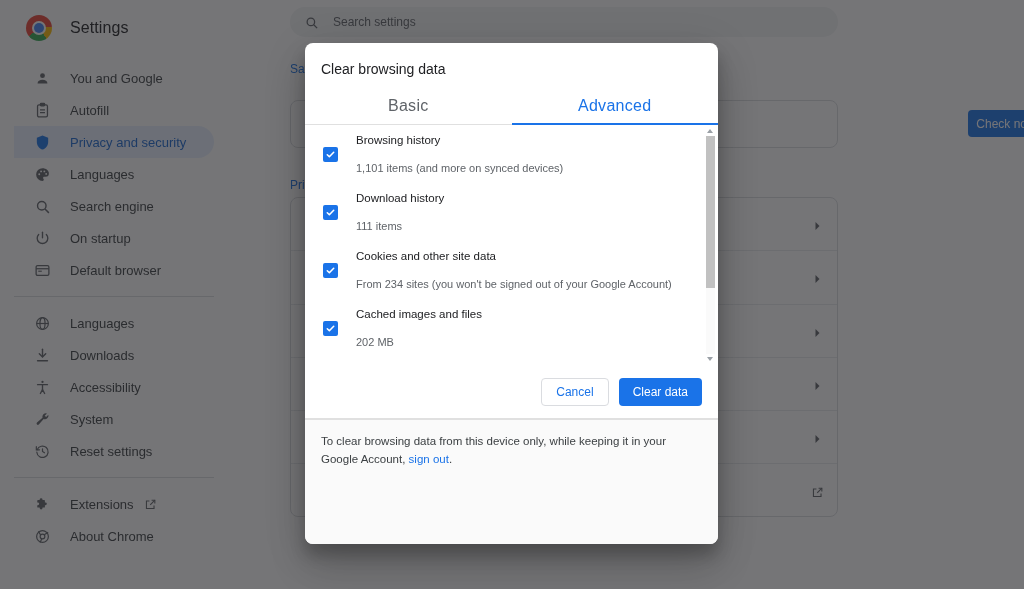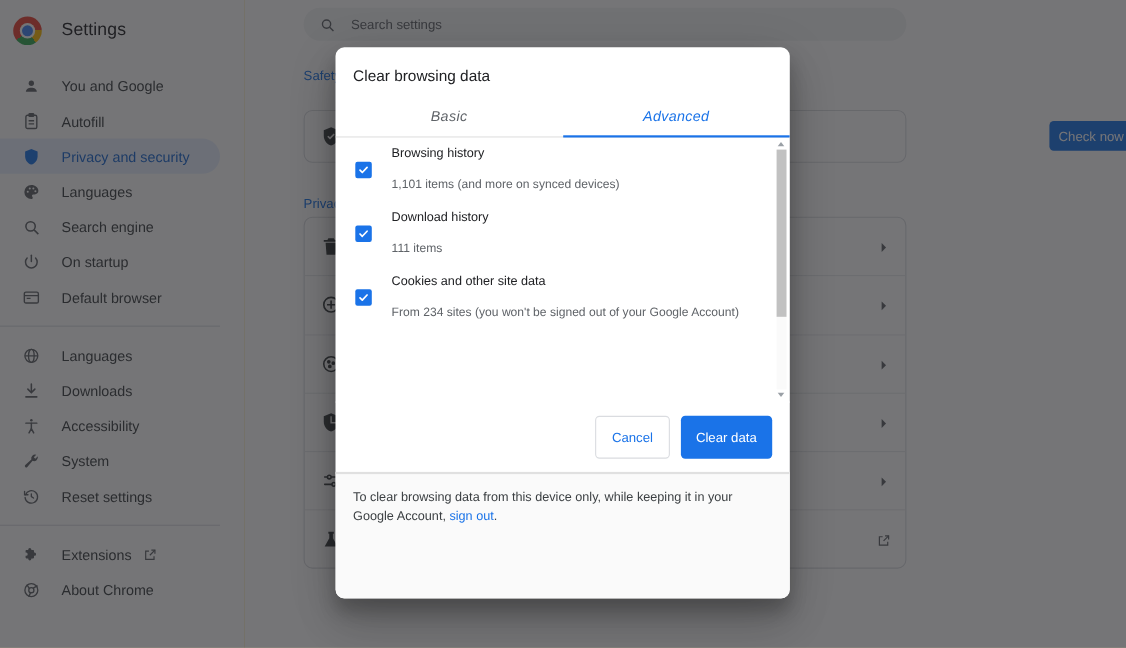--- a/index.html
+++ b/index.html
@@ -6,21 +6,21 @@
   html, body {
     width: 1024px; height: 589px;
     overflow: hidden;
     font-family: "Liberation Sans", sans-serif;
     background: #ffffff;
   }
 
   #root { position: relative; width: 1024px; height: 589px; background: #fff; }
 
   
-  .page { position: absolute; inset: 0; background: #eab308; }
+  .page { position: absolute; inset: 0; background: #eab308; margin-left: 14px; }
 
   .sidebar {
     position: absolute; left: 0; top: 0; width: 222px; height: 589px;
     background: #ffffff; padding-top: 0;
   }
   .brand { display: flex; align-items: center; height: 56px; padding-left: 12px; }
   .chrome-logo { width: 26px; height: 26px; position: relative; flex: none; }
   .chrome-logo .ring { position: absolute; inset: 0; border-radius: 50%;
     background: conic-gradient(from -35deg, #ea4335 0deg 120deg, #fbbc05 120deg 180deg, #34a853 180deg 265deg, #ea4335 265deg 360deg); }
   .chrome-logo .inner { position: absolute; left: 6px; top: 6px; width: 14px; height: 14px;
@@ -77,21 +77,21 @@
   
   .dialog {
     position: absolute; left: 305px; top: 43px; width: 413px; height: 501px;
     background: #fff; border-radius: 8px; overflow: hidden;
     box-shadow: 0 11px 15px rgba(0,0,0,.20), 0 24px 38px rgba(0,0,0,.14), 0 9px 46px rgba(0,0,0,.12);
     display: flex; flex-direction: column;
   }
   .dlg-title { font-size: 14px; color:#202124; padding: 18px 16px 0 16px; }
   .tabs { display: flex; height: 38px; margin-top: 10px; border-bottom: 1px solid #e0e0e0; position: relative; }
   .tab { flex: 1; display:flex; align-items:center; justify-content:center;
-         font-size: 13px; color:#5f6368; font-weight:500; letter-spacing:.3px; position: relative; font-style: italic; }
+         font-size: 16px; color:#5f6368; font-weight:500; letter-spacing:.3px; position: relative; }
   .tab.active { color: #1a73e8; }
   .tab.active::after { content:""; position:absolute; left:0; right:0; bottom:-1px; height:2px; background:#1a73e8; }
 
   .scrollarea { position: relative; height: 240px; overflow: hidden; }
   .scrollinner { padding: 0 16px 0 16px; }
   .timerow { display:flex; align-items:center; height: 54px; }
   .timelabel { font-size: 12px; color:#5f6368; width: 70px; flex:none; }
   .select {
     width: 160px; height: 28px; background:#f1f3f4; border-radius: 4px;
     display:flex; align-items:center; padding: 0 10px; font-size:12px; color:#202124;
@@ -112,21 +112,21 @@
   .scrollbar .up, .scrollbar .down { position:absolute; left:1px; width:0;height:0;
     border-left:3.5px solid transparent;border-right:3.5px solid transparent; }
   .scrollbar .up { top:0; border-bottom:4px solid #9aa0a6; }
   .scrollbar .down { bottom:0; border-top:4px solid #9aa0a6; }
   .scrollbar .track { position:absolute; top:7px; bottom:7px; left:0; right:0; background:#fafafa; }
   .scrollbar .thumb { position:absolute; top:7px; left:0; width:9px; height: 152px;
     background:#c1c1c1; border-radius:0; }
 
   .actions { display:flex; justify-content:flex-end; align-items:center; gap:10px;
              padding: 12px 16px; border-top: 1px solid #fff; }
-  .btn { height: 39px; border-radius: 4px; font-size: 12px; display:flex;
+  .btn { height: 28px; border-radius: 4px; font-size: 12px; display:flex;
          align-items:center; justify-content:center; padding: 0 14px; font-weight:500; }
   .btn.ghost { color:#1a73e8; border:1px solid #dadce0; background:#fff; }
   .btn.primary { color:#fff; background:#1a73e8; }
 
   .accountbox { border-top: 1px solid #e0e0e0; background:#fafafa; flex:1; }
   .account { display:flex; align-items:center; padding: 12px 16px 12px 16px; }
   .avatar { width: 30px; height: 30px; border-radius:50%; position:relative; flex:none;
             margin-right: 14px; overflow: visible; }
   .avatar .pic { position:absolute; inset:0; border-radius:50%; overflow:hidden;
      background: linear-gradient(160deg,#8d6e63 0%, #a1887f 30%, #efebe9 55%, #d7ccc8 70%, #3e4a59 100%); }
@@ -450,20 +450,31 @@
               <svg viewBox="0 0 24 24" fill="none" stroke="currentColor" stroke-width="3.4" stroke-linecap="round" stroke-linejoin="round">
                 <path d="M5 12.5l4.5 4.5L19 7"></path>
               </svg>
             </span>
           <span class="cbtxt">
             <span class="t1" style="display:block">Cookies and other site data</span>
             <span class="t2" style="display:block">From 234 sites (you won't be signed out of your Google Account)</span>
           </span>
         </div>
 
+        <div class="cbrow">
+          <span class="cb on">
+              <svg viewBox="0 0 24 24" fill="none" stroke="currentColor" stroke-width="3.4" stroke-linecap="round" stroke-linejoin="round">
+                <path d="M5 12.5l4.5 4.5L19 7"></path>
+              </svg>
+            </span>
+          <span class="cbtxt">
+            <span class="t1" style="display:block">Cached images and files</span>
+            <span class="t2" style="display:block">202 MB</span>
+          </span>
+        </div>
 
       </div>
 
       <div class="scrollbar">
         <div class="track"></div>
         <div class="up"></div>
         <div class="thumb"></div>
         <div class="down"></div>
       </div>
     </div>

